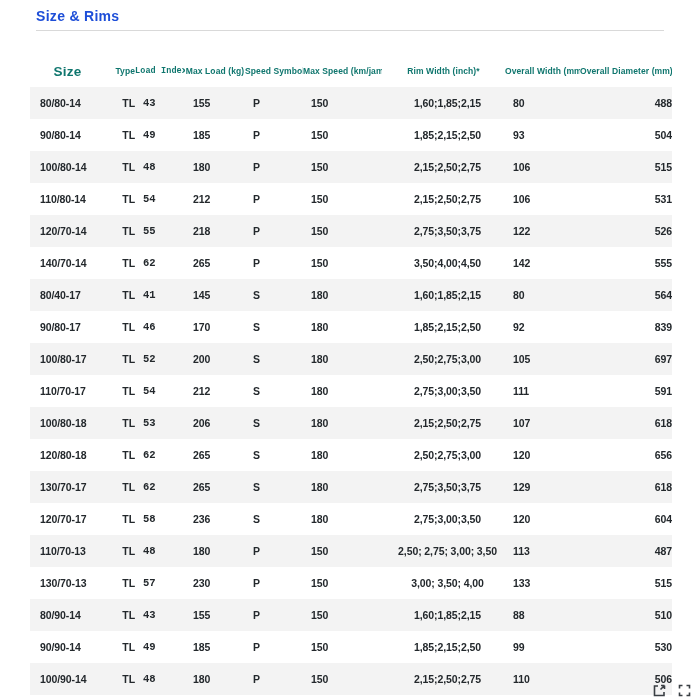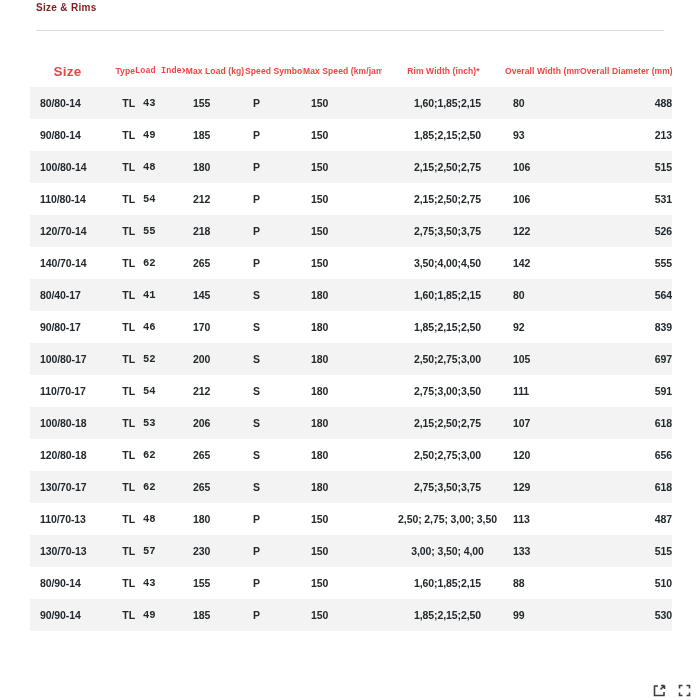--- a/index.html
+++ b/index.html
@@ -6,36 +6,36 @@
   html, body { background: #ffffff; }
   body {
     width: 700px; height: 700px;
     font-family: "Liberation Sans", sans-serif;
     overflow: hidden;
     position: relative;
   }
   .page { position: relative; width: 700px; height: 700px; }
 
   .title {
-    position: absolute; left: 36px; top: 2px;
-    font-size: 10px; font-weight: 700;
-    color: #7f1d1d; letter-spacing: 0.3px;
+    position: absolute; left: 36px; top: 8px;
+    font-size: 14px; font-weight: 700;
+    color: #1d4ed8; letter-spacing: 0.3px;
   }
   .rule {
     position: absolute; left: 36px; width: 628px; top: 30px;
     border-top: 1px solid #d9d9d9; height: 0;
   }
 
   table {
     position: absolute; left: 30px; top: 55px; width: 642px;
     border-collapse: collapse; table-layout: fixed;
   }
   thead th {
     height: 32px; vertical-align: middle; text-align: center;
-    font-size: 8.5px; font-weight: 700; color: #ef4444;
+    font-size: 8.5px; font-weight: 700; color: #0f766e;
     letter-spacing: 0.1px; background: #ffffff;
     white-space: nowrap; overflow: hidden;
   }
   thead th.col0 { font-size: 13.5px; letter-spacing: 0.2px; }
   tbody td {
     height: 32px; vertical-align: middle; text-align: left;
     padding-left: 8px; font-size: 10.5px; font-weight: 600;
     color: #23282c; letter-spacing: -0.1px;
     white-space: nowrap; overflow: hidden;
   }
@@ -101,21 +101,21 @@
         </tr>
         <tr>
           <td class="col0">90/80-14</td>
           <td class="col1">TL</td>
           <td class="col2">49</td>
           <td class="col3">185</td>
           <td class="col4">P</td>
           <td class="col5">150</td>
           <td class="col6">1,85;2,15;2,50</td>
           <td class="col7">93</td>
-          <td class="col8">213</td>
+          <td class="col8">504</td>
         </tr>
         <tr>
           <td class="col0">100/80-14</td>
           <td class="col1">TL</td>
           <td class="col2">48</td>
           <td class="col3">180</td>
           <td class="col4">P</td>
           <td class="col5">150</td>
           <td class="col6">2,15;2,50;2,75</td>
           <td class="col7">106</td>
@@ -225,20 +225,31 @@
           <td class="col1">TL</td>
           <td class="col2">62</td>
           <td class="col3">265</td>
           <td class="col4">S</td>
           <td class="col5">180</td>
           <td class="col6">2,75;3,50;3,75</td>
           <td class="col7">129</td>
           <td class="col8">618</td>
         </tr>
         <tr>
+          <td class="col0">120/70-17</td>
+          <td class="col1">TL</td>
+          <td class="col2">58</td>
+          <td class="col3">236</td>
+          <td class="col4">S</td>
+          <td class="col5">180</td>
+          <td class="col6">2,75;3,00;3,50</td>
+          <td class="col7">120</td>
+          <td class="col8">604</td>
+        </tr>
+        <tr>
           <td class="col0">110/70-13</td>
           <td class="col1">TL</td>
           <td class="col2">48</td>
           <td class="col3">180</td>
           <td class="col4">P</td>
           <td class="col5">150</td>
           <td class="col6">2,50; 2,75; 3,00; 3,50</td>
           <td class="col7">113</td>
           <td class="col8">487</td>
         </tr>
@@ -267,20 +278,31 @@
         <tr>
           <td class="col0">90/90-14</td>
           <td class="col1">TL</td>
           <td class="col2">49</td>
           <td class="col3">185</td>
           <td class="col4">P</td>
           <td class="col5">150</td>
           <td class="col6">1,85;2,15;2,50</td>
           <td class="col7">99</td>
           <td class="col8">530</td>
+        </tr>
+        <tr>
+          <td class="col0">100/90-14</td>
+          <td class="col1">TL</td>
+          <td class="col2">48</td>
+          <td class="col3">180</td>
+          <td class="col4">P</td>
+          <td class="col5">150</td>
+          <td class="col6">2,15;2,50;2,75</td>
+          <td class="col7">110</td>
+          <td class="col8">506</td>
         </tr>
       </tbody>
   </table>
 
   <div class="footer-icons">
     <span class="icon-btn">
       <svg width="13" height="13" viewBox="0 0 13 13" fill="none" stroke="currentColor" stroke-width="1.6">
         <path d="M7.5 5.5 L11.5 1.5 M11.5 1.5 H8 M11.5 1.5 V5"></path>
         <path d="M11 8 V11.5 H1.5 V2 H5"></path>
       </svg>

